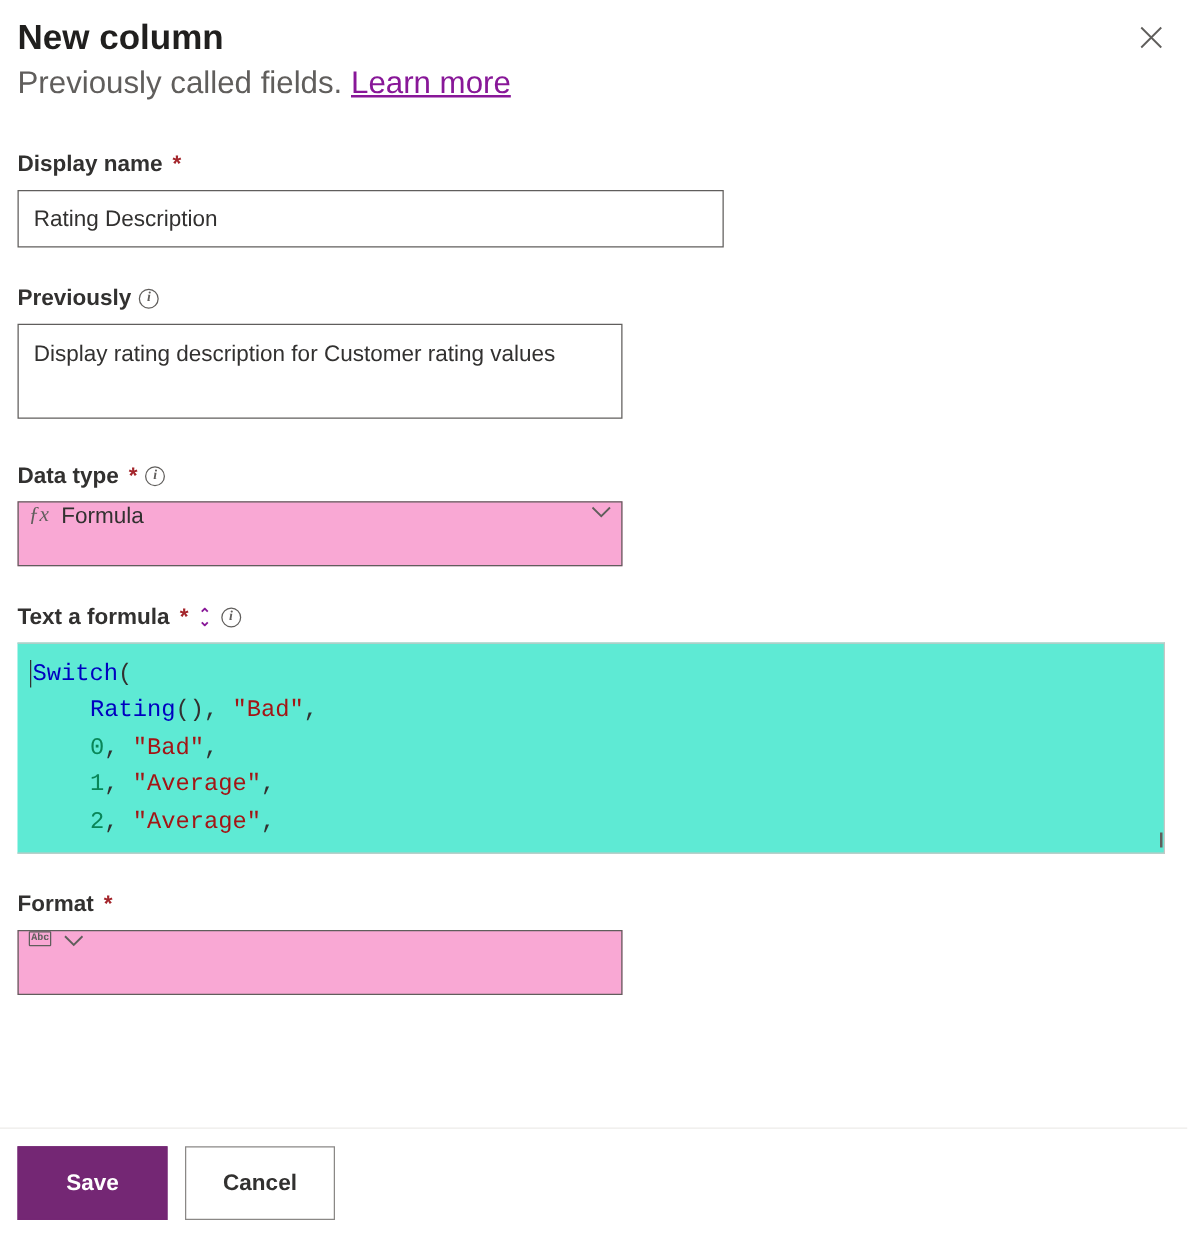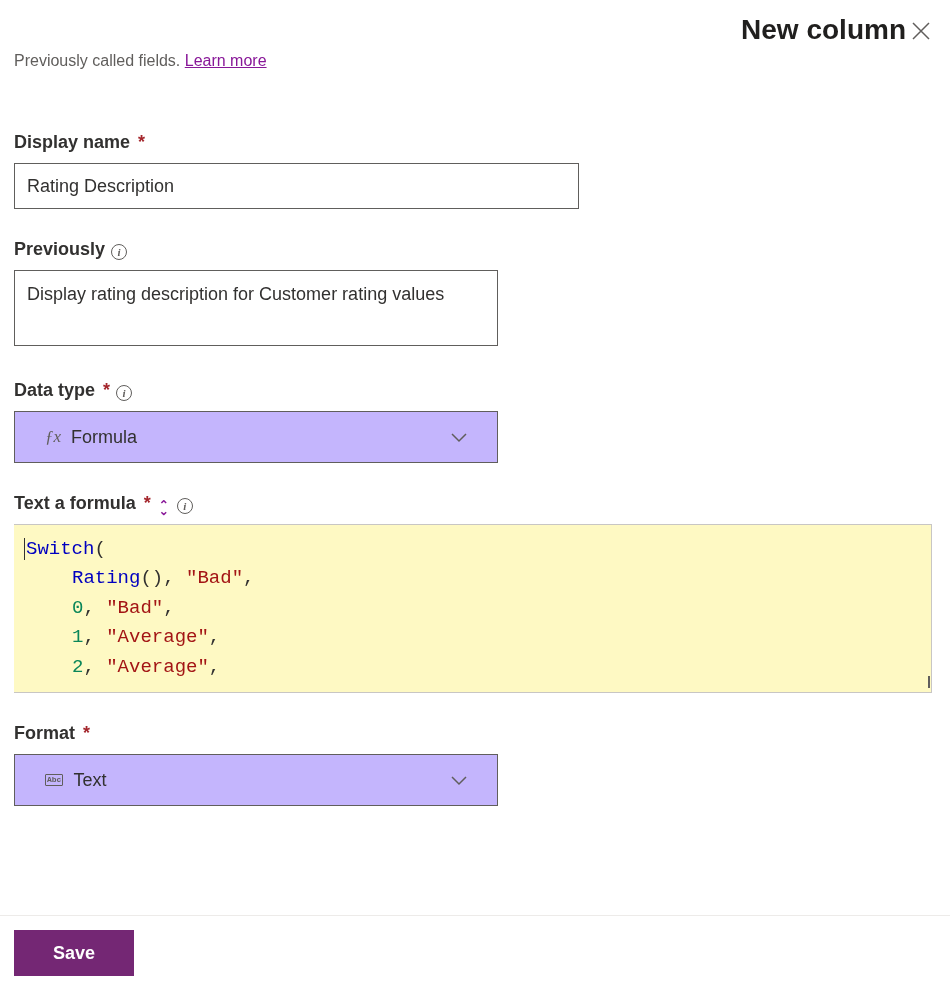--- a/index.html
+++ b/index.html
@@ -9,56 +9,56 @@
     font-family: "Segoe UI", -apple-system, BlinkMacSystemFont, sans-serif;
     color: #323130;
     background: #ffffff;
     width: 950px;
     height: 990px;
     position: relative;
     overflow: hidden;
   }
   .header {
     display: flex;
-    justify-content: flex-end;
+    justify-content: space-between;
     align-items: flex-start;
   }
   .title {
     font-size: 28px;
     font-weight: 600;
     margin: 0 0 6px 0;
     color: #201f1e;
   }
   .close-btn {
     font-size: 24px;
     font-weight: 300;
     color: #605e5c;
     cursor: pointer;
     padding: 6px;
     line-height: 1;
   }
   .close-btn svg { width: 18px; height: 18px; }
   .subtitle {
-    font-size: 16px;
-    color: #605e5c;
-    margin-bottom: 62px;
+    font-size: 25px;
+    color: #605e5c;
+    margin-bottom: 40px;
   }
   .subtitle a {
     color: #881798;
     text-decoration: underline;
     cursor: pointer;
   }
   .field-group { margin-bottom: 30px; }
   .field-label {
     font-size: 18px;
     font-weight: 600;
     color: #323130;
     margin-bottom: 10px;
     display: flex;
-    align-items: flex-end;
+    align-items: center;
     gap: 6px;
   }
   .required {
     color: #a4262c;
     margin-left: 2px;
   }
   .info-icon {
     display: inline-flex;
     width: 16px;
     height: 16px;
@@ -104,25 +104,25 @@
     color: #323130;
     resize: none;
     line-height: 1.45;
     background: #fff;
   }
   .select-wrap {
     width: 484px;
     height: 52px;
     border: 1px solid #605e5c;
     display: flex;
-    align-items: center;
-    padding: 0 30px;
+    align-items: flex-start;
+    padding: 0 8px;
     cursor: pointer;
     position: relative;
-    background: #c4b5fd;
+    background: #f9a8d4;
   }
   .select-icon {
     font-style: italic;
     font-family: Georgia, serif;
     font-size: 17px;
     color: #605e5c;
     margin-right: 10px;
   }
   .abc-icon {
     border: 1px solid #605e5c;
@@ -149,21 +149,21 @@
   .chevron svg path { stroke: #605e5c; stroke-width: 1.5; fill: none; }
   .formula-box {
     width: 918px;
     border: 1px solid #c8c6c4;
     border-left: none;
     padding: 10px 24px 10px 10px;
     font-family: Consolas, "Courier New", monospace;
     font-size: 19px;
     line-height: 1.55;
     position: relative;
-    background: #fef9c3;
+    background: #5eead4;
   }
   .formula-box::after {
     content: "";
     position: absolute;
     right: 1px;
     bottom: 4px;
     width: 2px;
     height: 12px;
     background: #605e5c;
   }
@@ -181,21 +181,21 @@
     left: 0;
     right: 0;
     bottom: 0;
     border-top: 1px solid #edebe9;
     padding: 14px;
     display: flex;
     gap: 14px;
     background: #fff;
   }
   .btn {
-    height: 46px;
+    height: 59px;
     min-width: 120px;
     padding: 0 24px;
     font-size: 18px;
     font-weight: 600;
     border: 1px solid #8a8886;
     background: #fff;
     color: #323130;
     cursor: pointer;
   }
   .btn-primary {
@@ -273,24 +273,24 @@
     </div>
 </div>
 
 <div class="field-group">
   <div class="field-label">
     <span>Format</span>
     <span class="required">*</span>
   </div>
   <div class="select-wrap">
     <span class="abc-icon">Abc</span>
-    <span class="select-text">Text</span>
     <span class="chevron">
       <svg viewBox="0 0 16 10">
           <path d="M1 1 L8 8 L15 1"></path>
         </svg>
     </span>
   </div>
 </div>
 
 <div class="footer">
   <button class="btn btn-primary">Save</button>
+  <button class="btn">Cancel</button>
 </div>
 
 </body></html>

